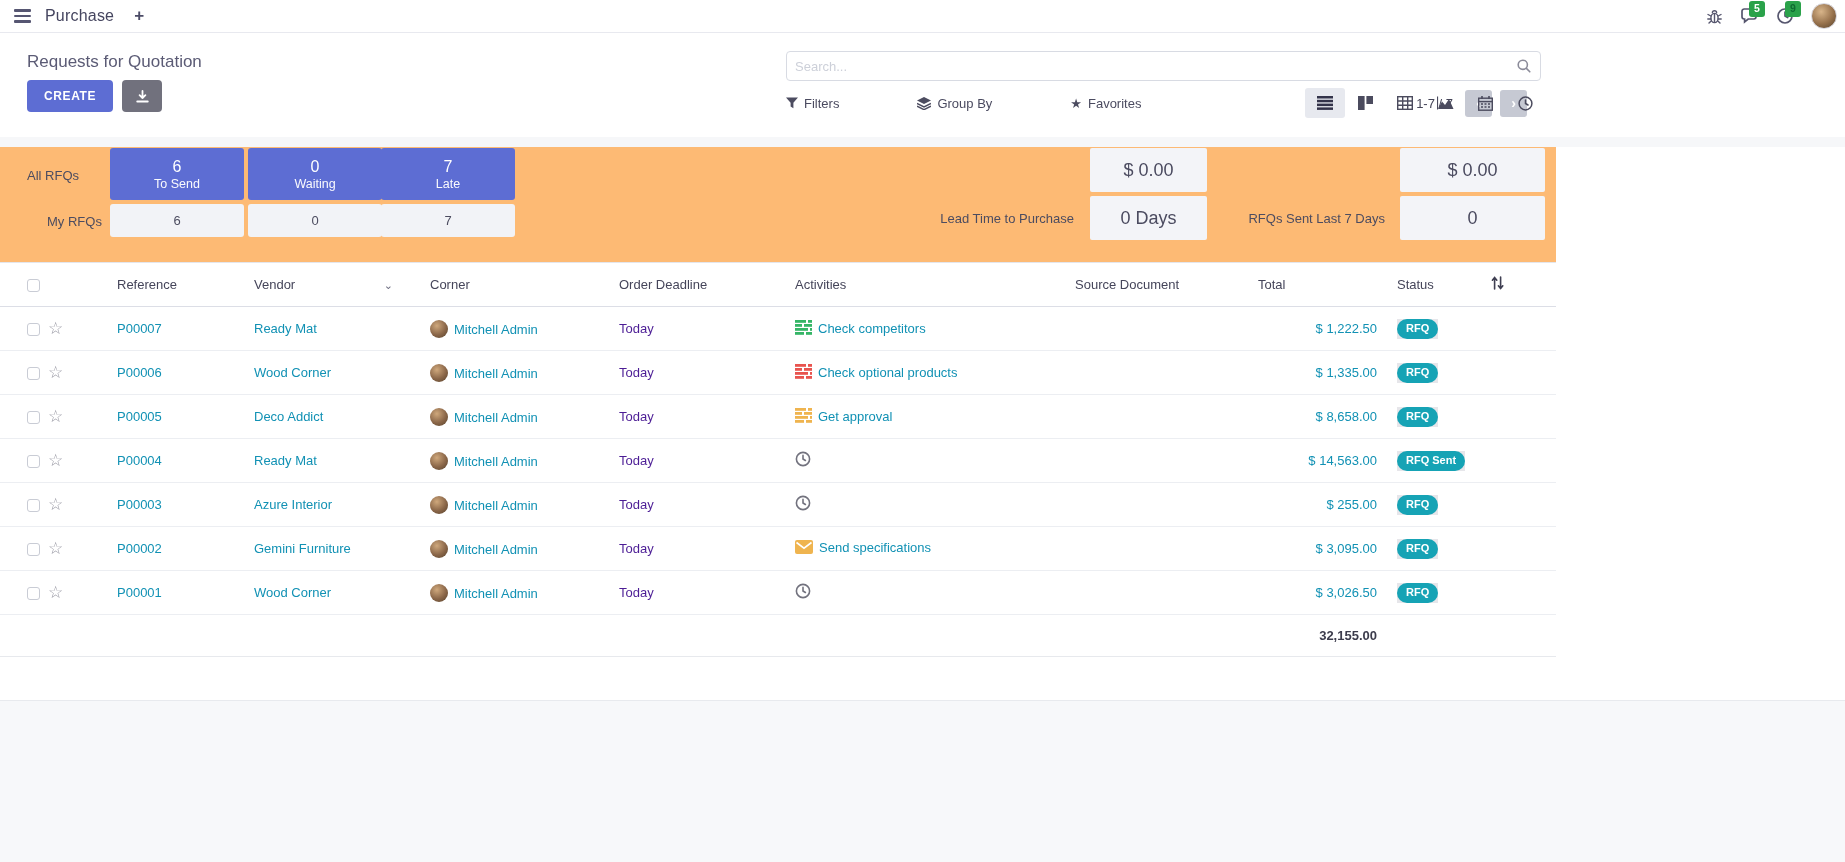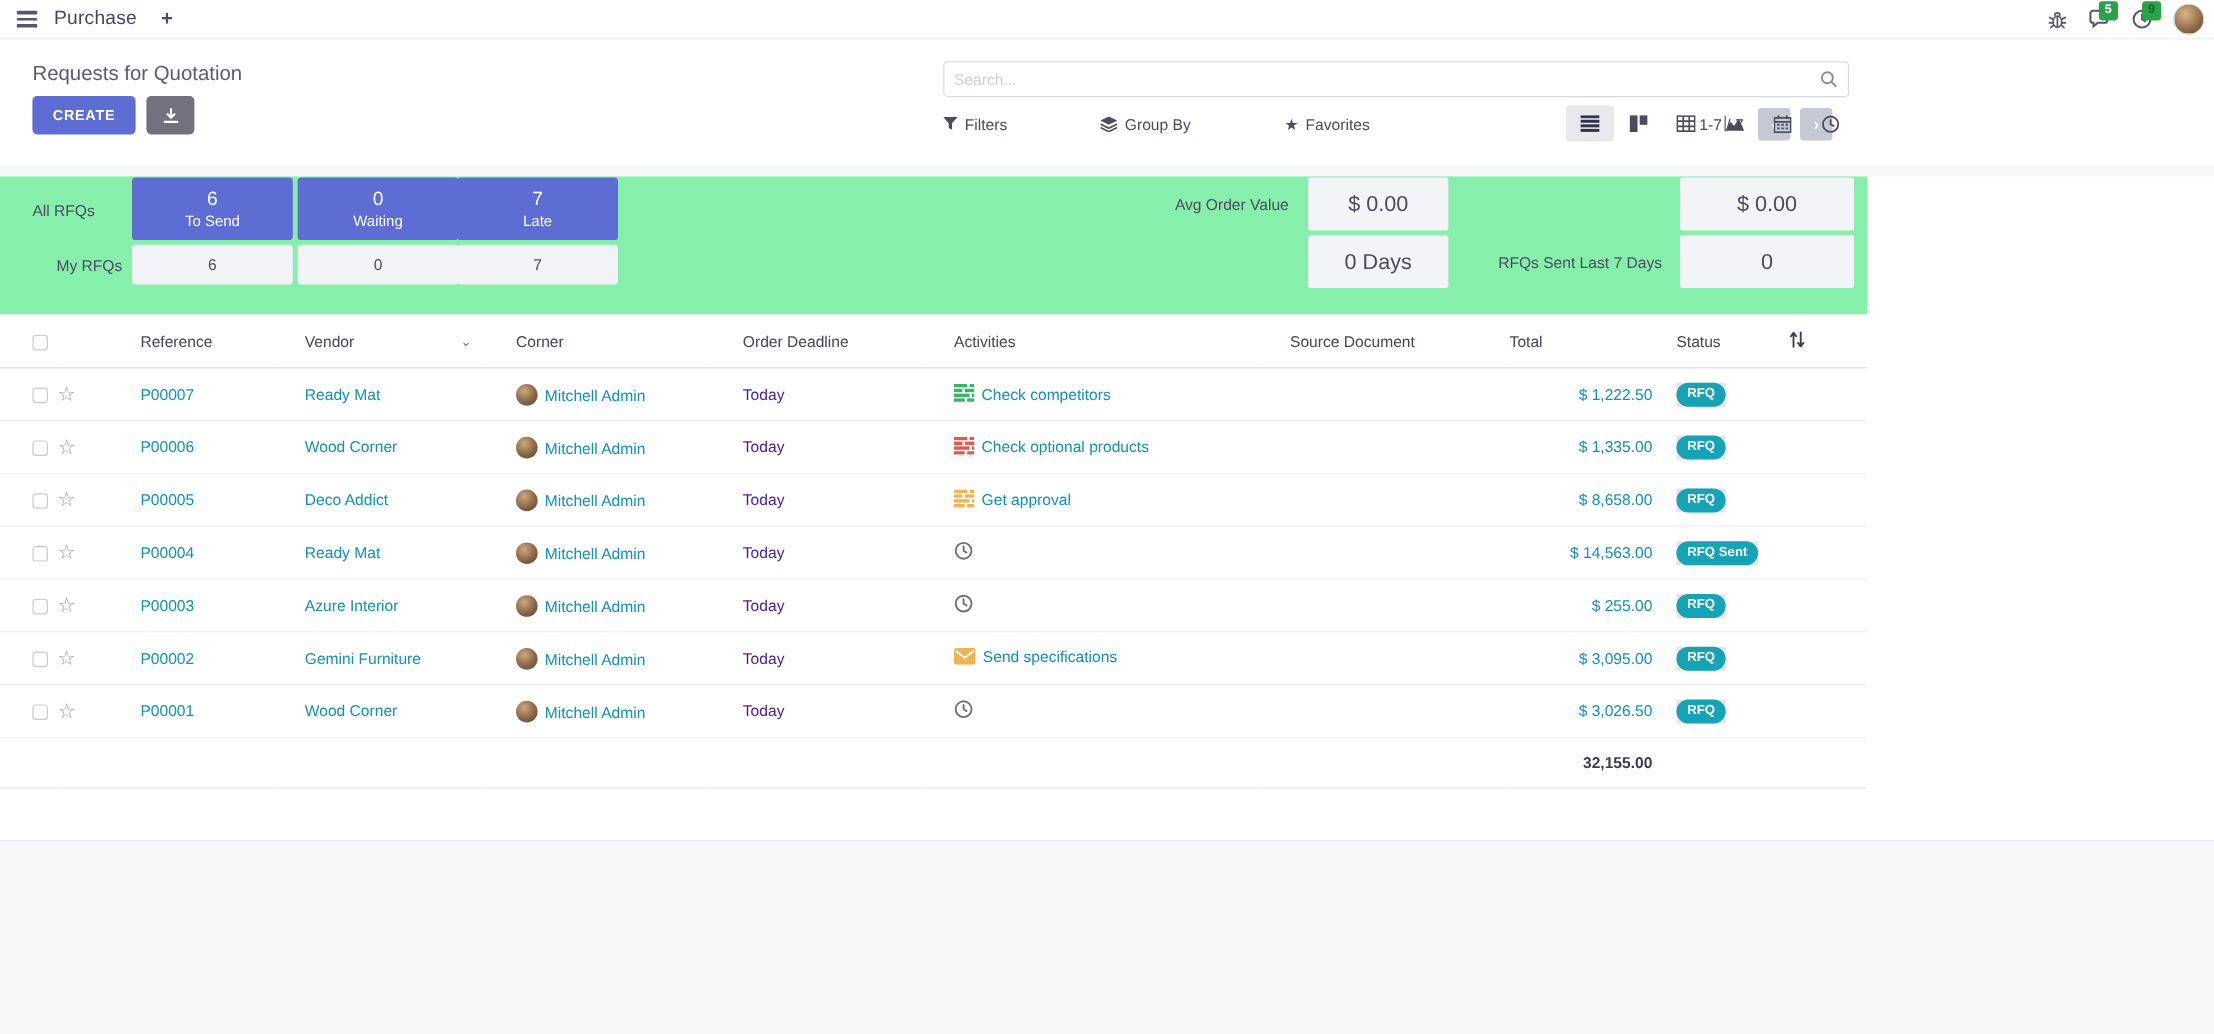--- a/index.html
+++ b/index.html
@@ -44,21 +44,21 @@
                font-size:14px; font-weight:bold; cursor:pointer; display:inline-flex; align-items:center; justify-content:center; }
   .view-switcher { position:absolute; left:1305px; top:55px; display:flex; align-items:center; }
   .view-btn { width:40px; height:30px; background:none; border:none; border-radius:3px; cursor:pointer;
               display:inline-flex; align-items:center; justify-content:center; }
   .view-btn.active { background:#e7e9ef; }
   .view-btn svg { display:block; }
 
   .gap-strip { position:absolute; top:137px; left:0; right:0; height:10px; background:#f6f7f9; }
 
   
-  .dashboard { position:absolute; top:147px; left:0; width:1556px; height:115px; background:#86efac; }
+  .dashboard { position:absolute; top:147px; left:0; width:1556px; height:115px; background:#fdba74; }
   .dash-label { position:absolute; font-size:13px; color:#4c4c60; }
   .kbox-blue { position:absolute; width:134px; height:52px; background:#5d6dd3; border-radius:3px; color:#fff;
                display:flex; flex-direction:column; align-items:center; justify-content:center; cursor:pointer; }
   .kbox-blue .num { font-size:16px; line-height:1.25; }
   .kbox-blue .lbl { font-size:12.5px; opacity:.97; }
   .kbox-gray { position:absolute; height:33px; width:134px; background:#f2f3f7; border-radius:3px; font-size:13px;
                color:#4c4c60; display:flex; align-items:center; justify-content:center; cursor:pointer; }
   .kpi-label { position:absolute; font-size:13px; color:#4c4c60; display:flex; align-items:center; justify-content:flex-end; height:44px; }
   .kpi-value { position:absolute; height:44px; background:#f3f4f8; border-radius:2px; font-size:18px; color:#4b4b60;
                display:flex; align-items:center; justify-content:center; }
@@ -242,22 +242,22 @@
     </div>
     <div class="kbox-blue" style="left:381px; top:1px;">
       <span class="num">7</span>
       <span class="lbl">Late</span>
     </div>
 
     <div class="kbox-gray" style="left:110px; top:57px;">6</div>
     <div class="kbox-gray" style="left:248px; top:57px;">0</div>
     <div class="kbox-gray" style="left:381px; top:57px;">7</div>
 
-    <div class="kpi-label" style="left:900px; width:174px; top:1px;">Avg Order Value</div>
     <div class="kpi-value" style="left:1090px; width:117px; top:1px;">$ 0.00</div>
+    <div class="kpi-label" style="left:900px; width:174px; top:49px;">Lead Time to Purchase</div>
     <div class="kpi-value" style="left:1090px; width:117px; top:49px;">0 Days</div>
     <div class="kpi-value" style="left:1400px; width:145px; top:1px;">$ 0.00</div>
     <div class="kpi-label" style="left:1135px; width:250px; top:49px;">RFQs Sent Last 7 Days</div>
     <div class="kpi-value" style="left:1400px; width:145px; top:49px;">0</div>
   </section>
 
   <table class="rfq">
     <thead>
       <tr>
         <th class="c-check"><span class="cb"></span></th>

